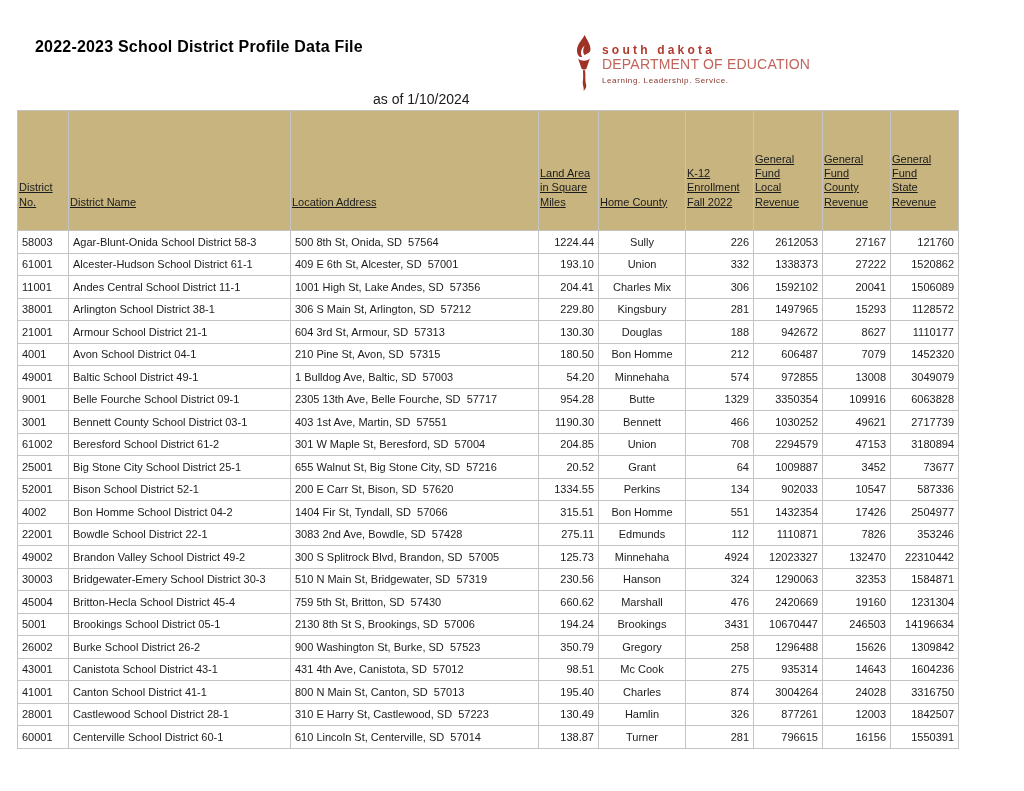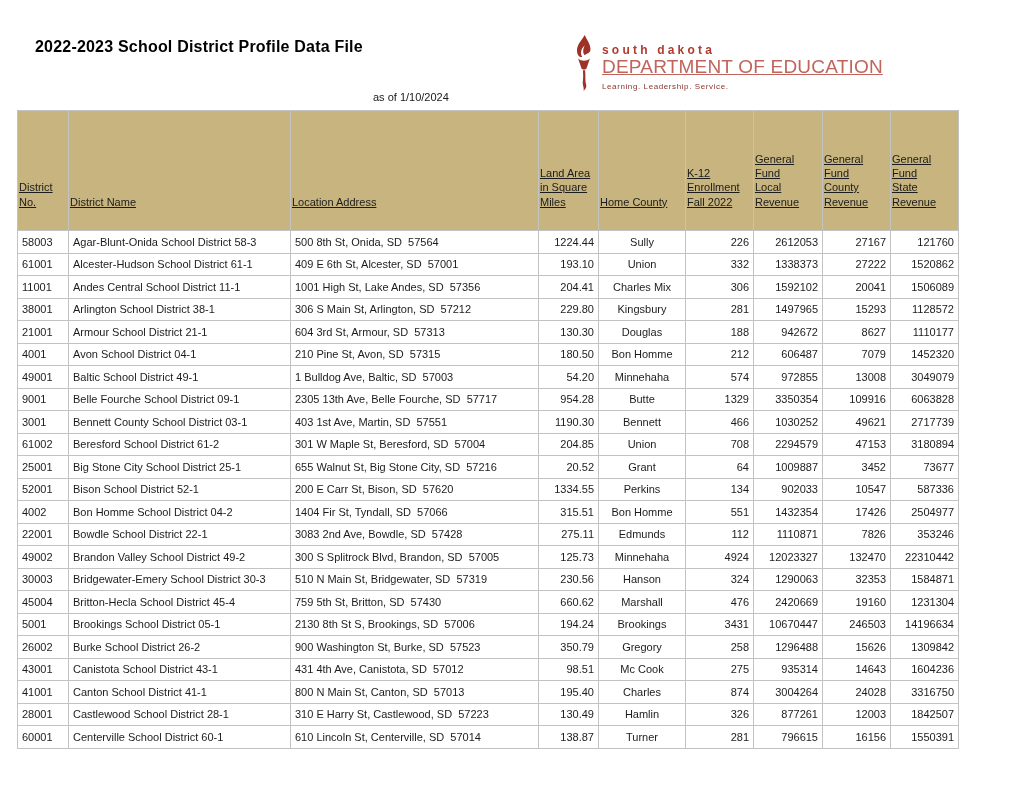--- a/index.html
+++ b/index.html
@@ -7,26 +7,26 @@
   .page { position:relative; width:1024px; height:791px; background:#fff; overflow:hidden; }
 
   .title { position:absolute; left:22px; top:38px; font-size:16px; font-weight:bold;
            color:#000; letter-spacing:0.2px;margin-left:13px; }
 
   .logo { position:absolute; left:572px; top:35px; display:flex; align-items:flex-start; gap:6px; }
   .torch { width:24px; height:56px; color:var(--torch,#9e3227); flex:0 0 auto; }
   .logo-text { padding-top:9px; }
   .brand-top  { font-size:12px; font-weight:bold; color:var(--brand_top,#b03a2e);
                 letter-spacing:3.2px; line-height:1; }
-  .brand-main { font-size:19px; color:var(--brand_main,#c0655c); letter-spacing:0.2px;
-                line-height:1.15;text-decoration:underline; }
+  .brand-main { font-size:14px; color:var(--brand_main,#c0655c); letter-spacing:0.2px;
+                line-height:1.15; }
   .tagline    { font-size:8px; font-weight:normal; color:var(--tagline,#8a352b);
                 letter-spacing:0.6px; margin-top:4px; }
 
-  .asof { position:absolute; left:373px; top:91px; font-size:11px; color:#1a1a1a; }
+  .asof { position:absolute; left:373px; top:91px; font-size:14px; color:#1a1a1a; }
 
   table { position:absolute; left:17px; top:110px; border-collapse:collapse; table-layout:fixed; }
   th, td { border:1px solid var(--grid,#c3c3c3); font-size:11px; color:#1c1c1c;
            overflow:hidden; }
   thead tr { height:120px; }
   th { background:var(--header_bg,#c7b47e); vertical-align:bottom; text-align:left;
        font-weight:normal; white-space:pre-line; padding:2px 1px 21px; line-height:1.3;text-decoration:underline; }
   tbody tr { height:22.5px; }
   td { padding:0 4px; white-space:pre; vertical-align:middle; }
   td.al { text-align:left; }

